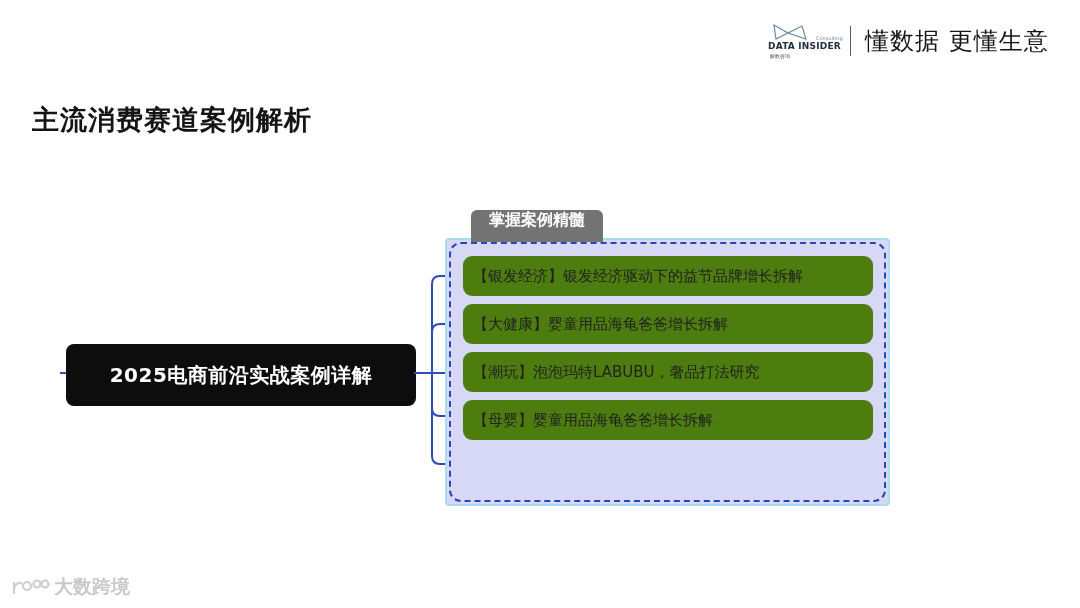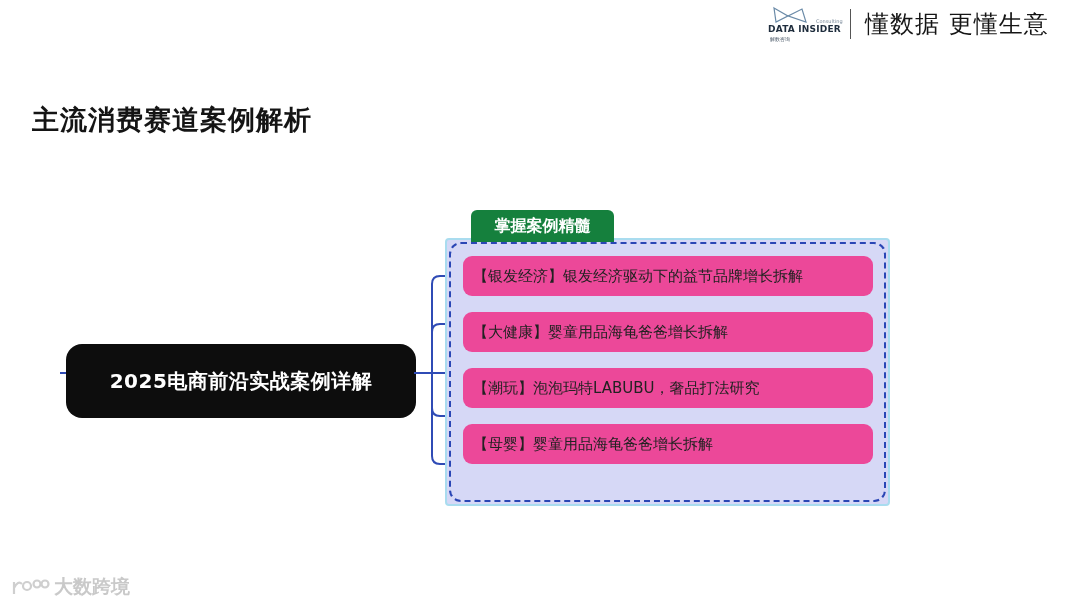--- a/index.html
+++ b/index.html
@@ -3,62 +3,62 @@
 <meta charset="utf-8">
 <style>
   * { margin: 0; padding: 0; box-sizing: border-box; }
   html, body {
     width: 1080px; height: 608px; background: #ffffff; overflow: hidden;
     font-family: "DejaVu Sans", "Liberation Sans", sans-serif;
   }
   .page { position: relative; width: 1080px; height: 608px; background: #fff; }
 
   
-  .brand { position: absolute; top: 4px; left: 768px; display: flex; align-items: center; height: 40px; text-align: right; }
+  .brand { position: absolute; top: 21px; left: 768px; display: flex; align-items: center; height: 40px; text-align: right; }
   .brand-logo { position: relative; width: 70px; height: 40px; }
   .brand-logo svg { position: absolute; left: 4px; top: 2px; }
   .brand-consulting { position: absolute; left: 48px; top: 14px; font-size: 5px; color: #7a8a9a; }
   .brand-name { position: absolute; left: 0; top: 20px; font-size: 9px; font-weight: bold; color: #1f2d3d; letter-spacing: 0.2px; white-space: nowrap; }
   .brand-cn { position: absolute; left: 2px; top: 32px; font-size: 5px; color: #4a5868; white-space: nowrap; }
   .brand-divider { width: 1px; height: 30px; background: #555; margin: 0 14px 0 12px; }
   .brand-slogan { font-size: 24px; font-weight: normal; color: #151515; letter-spacing: 1px; white-space: nowrap; }
 
   
   .page-title {
     position: absolute; left: 32px; top: 102px;
     font-size: 27px; font-weight: bold; color: #141414; letter-spacing: 1px;
   }
 
   
   .connector-left { position: absolute; left: 60px; top: 372px; width: 8px; height: 2px; background: #2f4bb5; }
   .center-node {
-    position: absolute; left: 66px; top: 344px; width: 350px; height: 74px;
-    background: #0d0d0d; border-radius: 16px;
+    position: absolute; left: 66px; top: 344px; width: 350px; height: 62px;
+    background: #0d0d0d; border-radius: 8px;
     display: flex; align-items: center; justify-content: center;
     color: #ffffff; font-size: 20px; font-weight: bold; letter-spacing: 0.5px;
   }
   .connector-svg { position: absolute; left: 414px; top: 270px; }
 
   .group-tab {
-    position: absolute; left: 471px; top: 210px; width: 143px; height: 32px;
-    background: #15803d; border-radius: 6px 6px 0 0;
+    position: absolute; left: 471px; top: 210px; width: 132px; height: 32px;
+    background: #737373; border-radius: 6px 6px 0 0;
     color: #ffffff; font-size: 16px; font-weight: bold;
-    display: flex; align-items: flex-start; justify-content: center; padding-top: 6px;
+    display: flex; align-items: flex-start; justify-content: center; 
   }
   .group-outer {
     position: absolute; left: 445px; top: 238px; width: 445px; height: 268px;
     border: 2px solid #a9dcef; border-radius: 4px; background: #d6d8f6;
   }
   .group-inner {
     position: absolute; left: 449px; top: 242px; width: 437px; height: 260px;
     border: 2px dashed #2a46b5; border-radius: 12px; background: #d6d8f6;
   }
   .items { position: absolute; left: 463px; top: 256px; width: 410px; }
   .item {
-    height: 40px; background: #ec4899; border-radius: 9px; margin-bottom: 16px;
+    height: 40px; background: #4d7c0f; border-radius: 9px; margin-bottom: 8px;
     display: flex; align-items: center; padding-left: 10px;
     font-size: 15px; color: #222222; white-space: nowrap;
   }
 
   
   .watermark {
     position: absolute; left: 10px; top: 574px; display: flex; align-items: center;
     color: #c9c9c9; font-size: 19px; font-weight: bold;
   }
   .watermark-icon { width: 40px; height: 22px; margin-right: 4px; }

